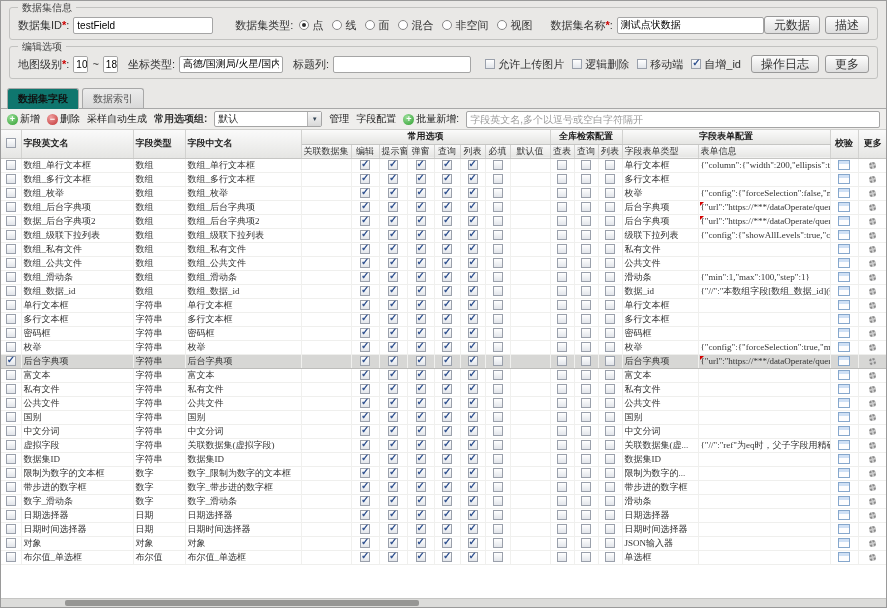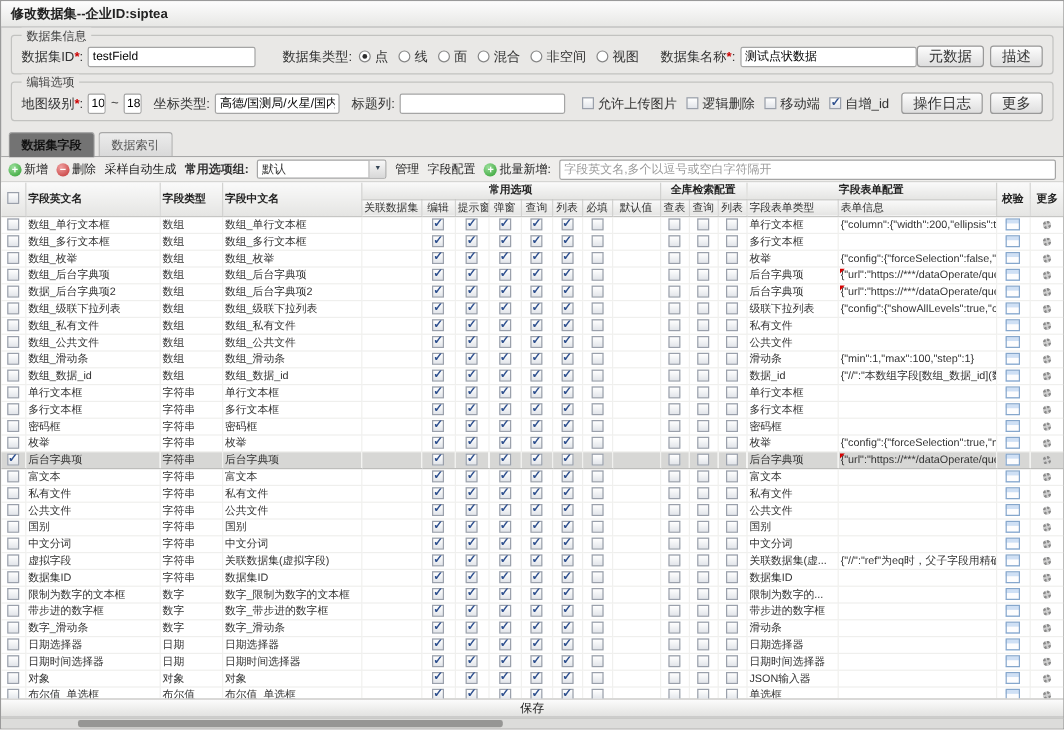--- a/index.html
+++ b/index.html
@@ -20,37 +20,37 @@
   .radio { display: inline-block; width: 10px; height: 10px; border: 1px solid #878787; border-radius: 50%; background: #fff; position: relative; margin-right: 3px; vertical-align: -1px; }
   .radio.on::after { content:""; position: absolute; left: 2px; top: 2px; width: 4px; height: 4px; border-radius: 50%; background: #2d2d2d; }
   .cb { display: inline-block; width: 10px; height: 10px; border: 1px solid #9aa0ab; background: linear-gradient(#ffffff,#e2e5ea); position: relative; vertical-align: -1px; }
   .cb.on::after { content: "\2713"; position: absolute; left: 0px; top: -3px; font-size: 10px; font-weight: bold; color: #2d4f8e; }
   .spin { display: inline-flex; border: 1px solid #a5a5a5; border-radius: 2px; background: #fff; height: 17px; overflow: hidden; }
   .spin input { width: 24px; border: 0; font-size: 10px; padding: 0 2px; font-family: "Liberation Sans", sans-serif; }
 
   
   .tabstrip { flex: 0 0 20px; margin-top: 8px; padding-left: 6px; display: flex; align-items: flex-end; border-bottom: 1px solid #a8a8a8; }
   .tab { font-size: 10px; padding: 3px 10px 2px 10px; border: 1px solid #a8a8a8; border-bottom: none; border-radius: 3px 3px 0 0; background: linear-gradient(#ececec,#d9d9d9); color: #555; margin-right: 3px; }
-  .tab.active { background: #737373; color: #111; font-weight: bold; position: relative; top: 1px; padding-bottom: 3px; }
+  .tab.active { background: #0f766e; color: #111; font-weight: bold; position: relative; top: 1px; padding-bottom: 3px; }
 
   
   .toolbar { flex: 0 0 21px; display: flex; align-items: center; gap: 7px; background: #efeeec; border-bottom: 1px solid #cfcfcd; padding: 0 6px; font-size: 10px; white-space: nowrap; }
   .orb { display: inline-flex; width: 11px; height: 11px; border-radius: 50%; color: #fff; font-size: 9px; line-height: 11px; align-items: center; justify-content: center; font-weight: bold; margin-right: 2px; }
   .orb.green { background: radial-gradient(circle at 35% 30%, #9adf9a, #2e9e2e); }
   .orb.red { background: radial-gradient(circle at 35% 30%, #f0a0a0, #c23333); }
   .tlink { display: inline-flex; align-items: center; color: #222; }
   .dd { display: inline-flex; border: 1px solid #a5a5a5; border-radius: 2px; background: #fff; height: 16px; width: 108px; align-items: center; }
   .dd .val { flex: 1; padding: 0 3px; font-size: 10px; }
   .dd .arrow { width: 14px; align-self: stretch; background: linear-gradient(#f8f8f8,#d8d8d8); border-left: 1px solid #b5b5b5; font-size: 6px; display: flex; align-items: center; justify-content: center; color: #345; }
   .batch-input { flex: 1; height: 16px; }
   .batch-input::placeholder { color: #9a9a9a; }
 
   
   .table-wrap { flex: 1 1 auto; background: #fff; overflow: hidden; }
-  table { border-collapse: collapse; table-layout: fixed; width: 887px; }
+  table { border-collapse: collapse; table-layout: fixed; width: 887px; font-family: Liberation Serif, serif; }
   th, td { font-size: 9px; padding: 0 2px; overflow: hidden; white-space: nowrap; text-align: left; }
   thead th { background: linear-gradient(#fafafa,#e5e5e3); border-right: 1px solid #d2d2d0; border-bottom: 1px solid #c6c6c4; color: #222; font-weight: bold; text-align: center; }
   thead tr.h1 th { height: 14px; }
   thead tr.h2 th { height: 13px; font-weight: normal; color: #333; }
   tbody tr { height: 13.4px; }
   tbody td { border-right: 1px solid #f0f0ee; border-bottom: 1px solid #efefed; color: #333; }
   tbody td.c { text-align: center; }
   tbody tr.sel { background: #d7d7d5; }
   tbody tr.sel td { border-bottom-color: #bdbdbb; }
   td.fi { position: relative; }
@@ -61,21 +61,20 @@
   
   .savebar { flex: 0 0 16px; background: linear-gradient(#fcfcfc,#e2e2e0); border-top: 1px solid #c9c9c7; border-bottom: 1px solid #bbb; font-size: 10px; display: flex; align-items: center; justify-content: center; color: #222; }
   .hscroll { flex: 0 0 9px; background: #dcdcda; position: relative; border-top: 1px solid #c5c5c3; }
   .hscroll .thumb { position: absolute; left: 64px; top: 1px; width: 354px; height: 6px; background: #969694; border-radius: 2px; }
 </style>
 </head>
 <body>
 
 <div class="app">
 
-  <div class="titlebar">修改数据集--企业ID:siptea</div>
 
   <div class="fs">
     <span class="legend">数据集信息</span>
     <div class="frow">
       <span><span>数据集ID</span><span class="req">*</span><span>:</span></span>
       <input class="txt" style="width: 228px; margin-left: 4px;" value="testField">
       <span style="margin-left:22px">数据集类型:</span>
       <span style="margin-left:6px;display:inline-flex;gap:9px">
           <span><span class="radio on"></span><span>点</span></span>
           <span><span class="radio"></span><span>线</span></span>
@@ -806,18 +805,17 @@
             <td class="c"><span class="cb"></span></td>
             <td>单选框</td>
             <td class="fi"></td>
             <td class="c"><span class="vicon"></span></td>
             <td class="c"><span class="gear"></span></td>
           </tr>
         </tbody>
     </table>
   </div>
 
-  <div class="savebar">保存</div>
   <div class="hscroll">
     <div class="thumb"></div>
   </div>
 
 </div>
 
 </body></html>

